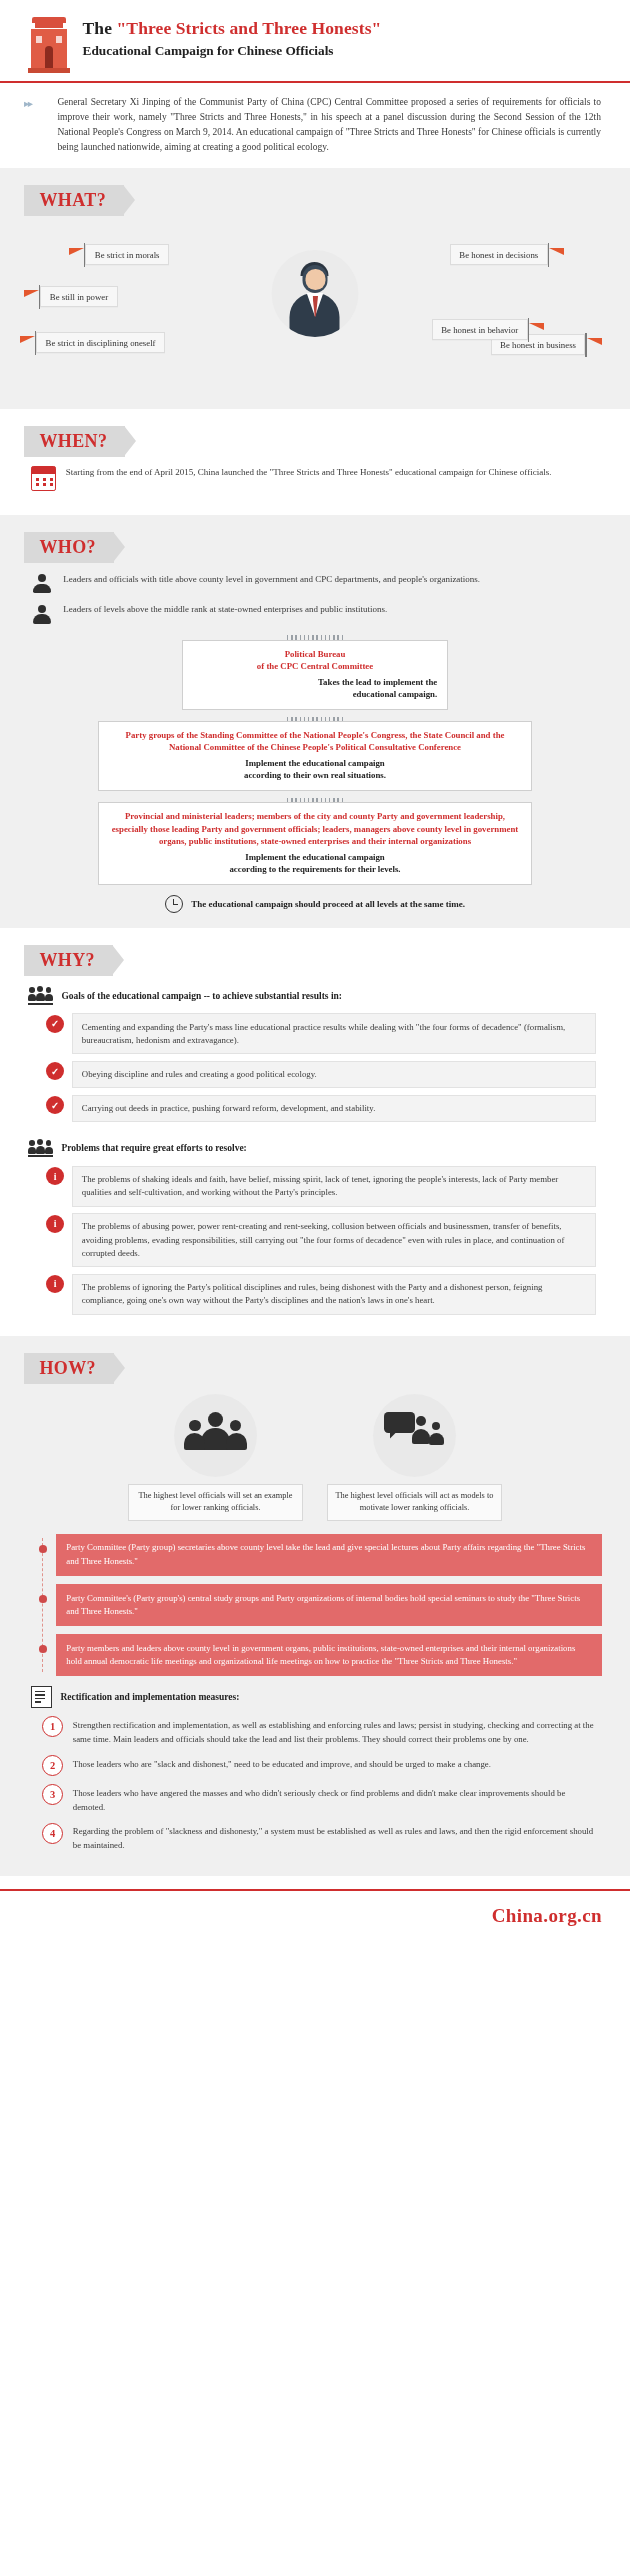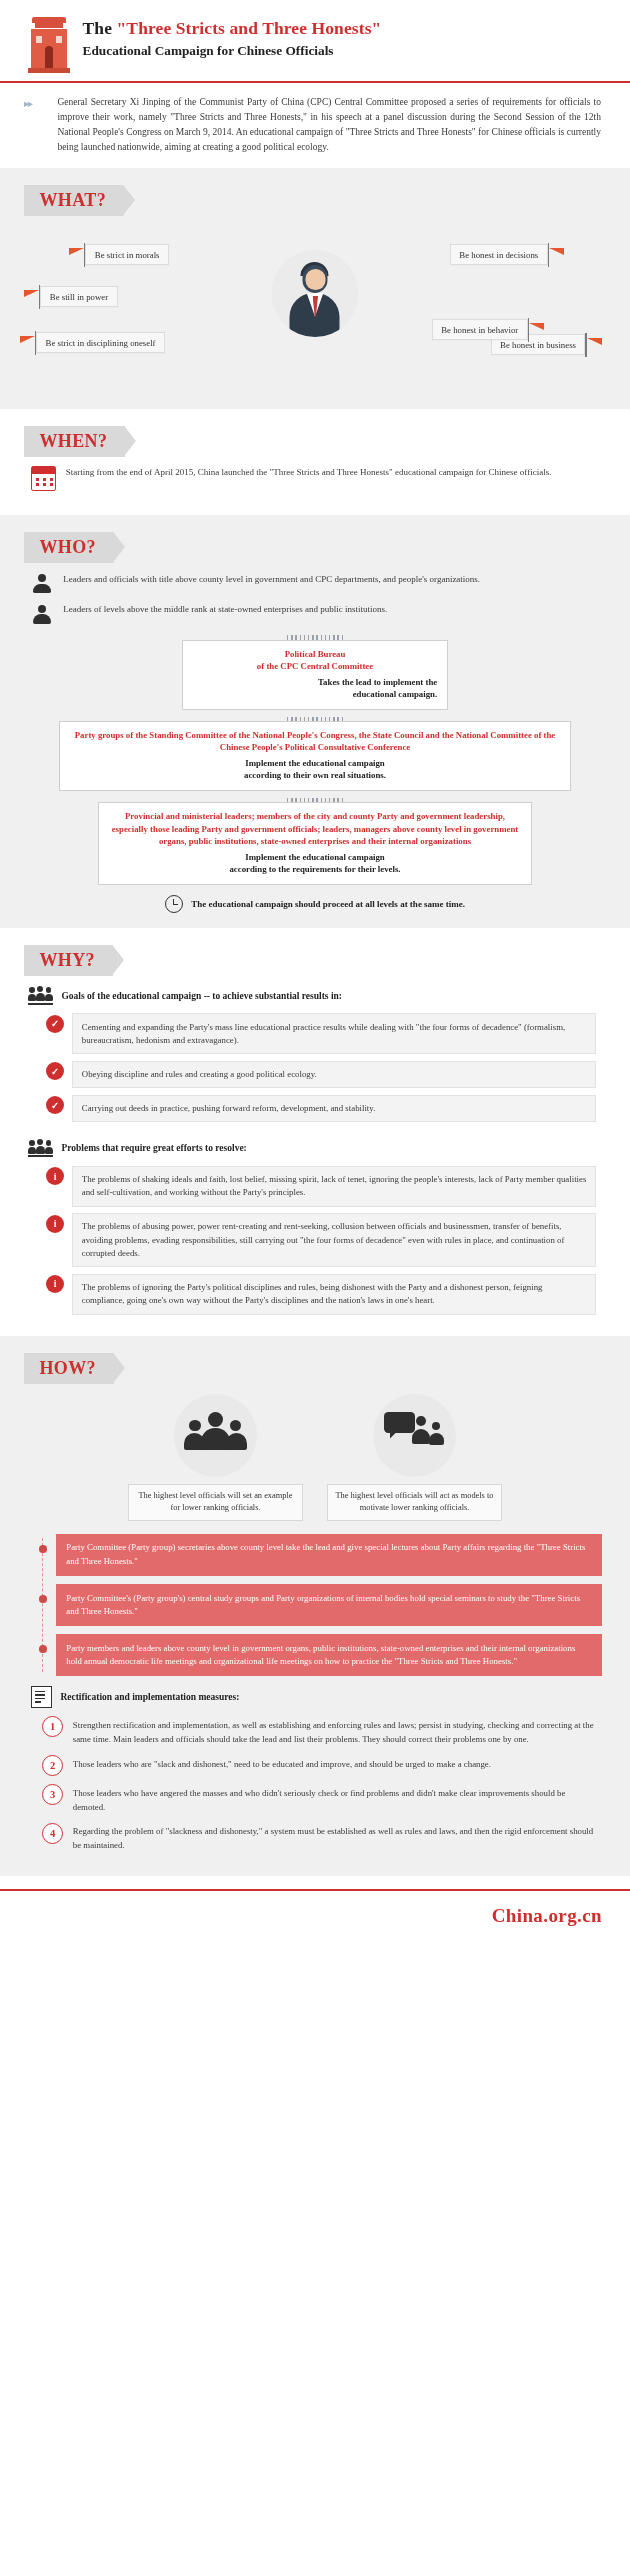--- a/index.html
+++ b/index.html
@@ -313,21 +313,21 @@
             <span></span>
             <span></span>
             <span></span>
             <span></span>
             <span></span>
             <span></span>
             <span></span>
             <span></span>
           </div>
       </div>
-      <div class="who-box" style="width:512px;">
+      <div class="who-box" style="width:434px;">
         <div class="redtitle">Party groups of the Standing Committee of the National People's Congress, the State Council and the National Committee of the Chinese People's Political Consultative Conference</div>
         <div class="blacktxt" style="white-space:pre-line;">Implement the educational campaign
 according to their own real situations.</div>
       </div>
 
       <div class="combwrap" style="margin-top:7px;">
         <div class="comb">
             <span></span>
             <span></span>
             <span></span>
@@ -397,21 +397,21 @@
         <i class="b1"></i>
           <i class="b2"></i>
           <i class="b3"></i>
           <i class="base"></i>
       </div>
       <div class="lbl">Problems that require great efforts to resolve:</div>
     </div>
 
     <div class="bullet-row">
       <div class="badge">i</div>
-      <div class="bullet-card">The problems of shaking ideals and faith, lost belief, missing spirit, lack of tenet, ignoring the people's interests, lack of Party member qualities and self-cultivation, and working without the Party's principles.</div>
+      <div class="bullet-card">The problems of shaking ideals and faith, have belief, missing spirit, lack of tenet, ignoring the people's interests, lack of Party member qualities and self-cultivation, and working without the Party's principles.</div>
     </div>
     <div class="bullet-row">
       <div class="badge">i</div>
       <div class="bullet-card">The problems of abusing power, power rent-creating and rent-seeking, collusion between officials and businessmen, transfer of benefits, avoiding problems, evading responsibilities, still carrying out "the four forms of decadence" even with rules in place, and continuation of corrupted deeds.</div>
     </div>
     <div class="bullet-row">
       <div class="badge">i</div>
       <div class="bullet-card">The problems of ignoring the Party's political disciplines and rules, being dishonest with the Party and a dishonest person, feigning compliance, going one's own way without the Party's disciplines and the nation's laws in one's heart.</div>
     </div>
   </div>

